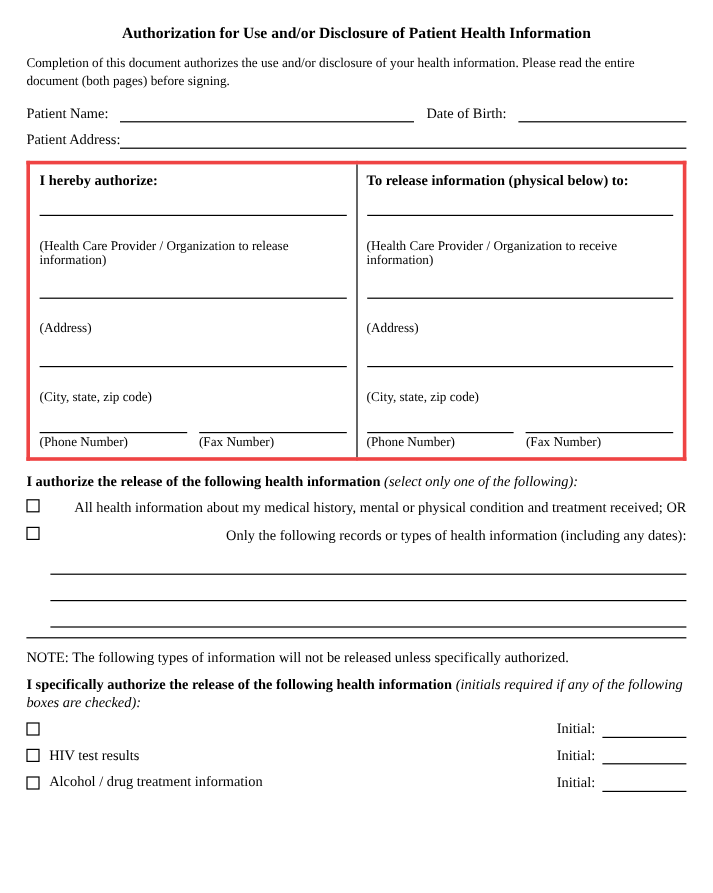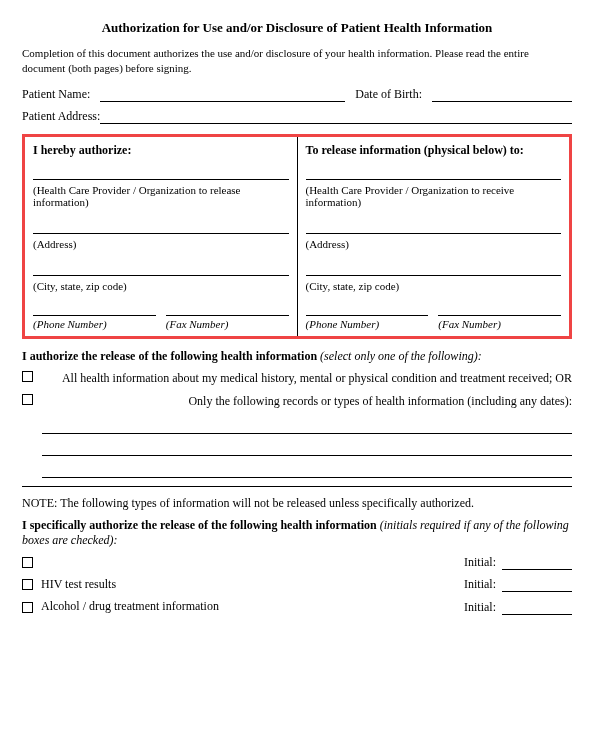--- a/index.html
+++ b/index.html
@@ -74,42 +74,41 @@
     }
     .auth-table .sub-field {
       border-bottom: 1px solid #000;
       width: 100%;
       height: 18px;
       margin-bottom: 2px;
       display: block;
     }
     .auth-table .field-desc {
       font-size: 11px;
-      margin-top: 4px;
+      margin-top: 19px;
       margin-bottom: 8px;
     }
     .auth-table .phone-fax-row {
       display: flex;
       gap: 10px;
       margin-top: 2px;
     }
     .auth-table .phone-fax-item {
       display: flex;
       flex-direction: column;
       flex: 1;
     }
     .auth-table .pf-line {
       border-bottom: 1px solid #000;
       width: 100%;
       height: 16px;
     }
     .auth-table .pf-label {
       font-size: 11px;
       margin-top: 2px;
-      font-style: italic;
     }
     
     .section-bold {
       font-weight: bold;
       font-size: 12px;
       margin-bottom: 6px;
     }
     .section-bold .italic-normal {
       font-weight: normal;
       font-style: italic;

